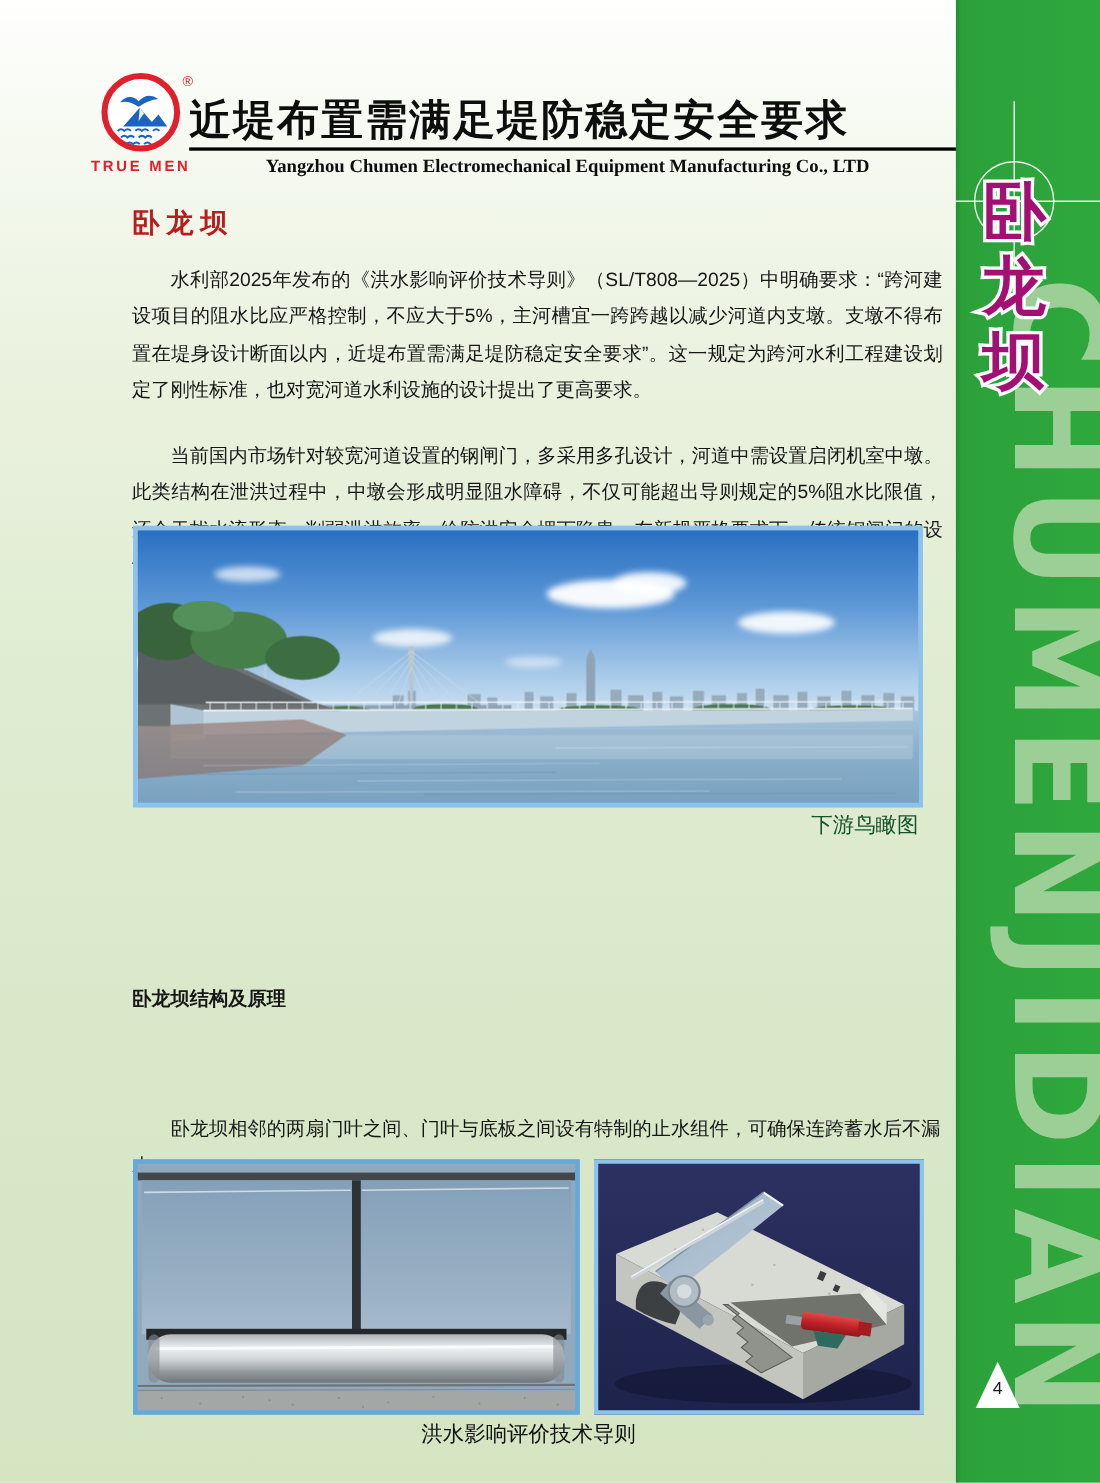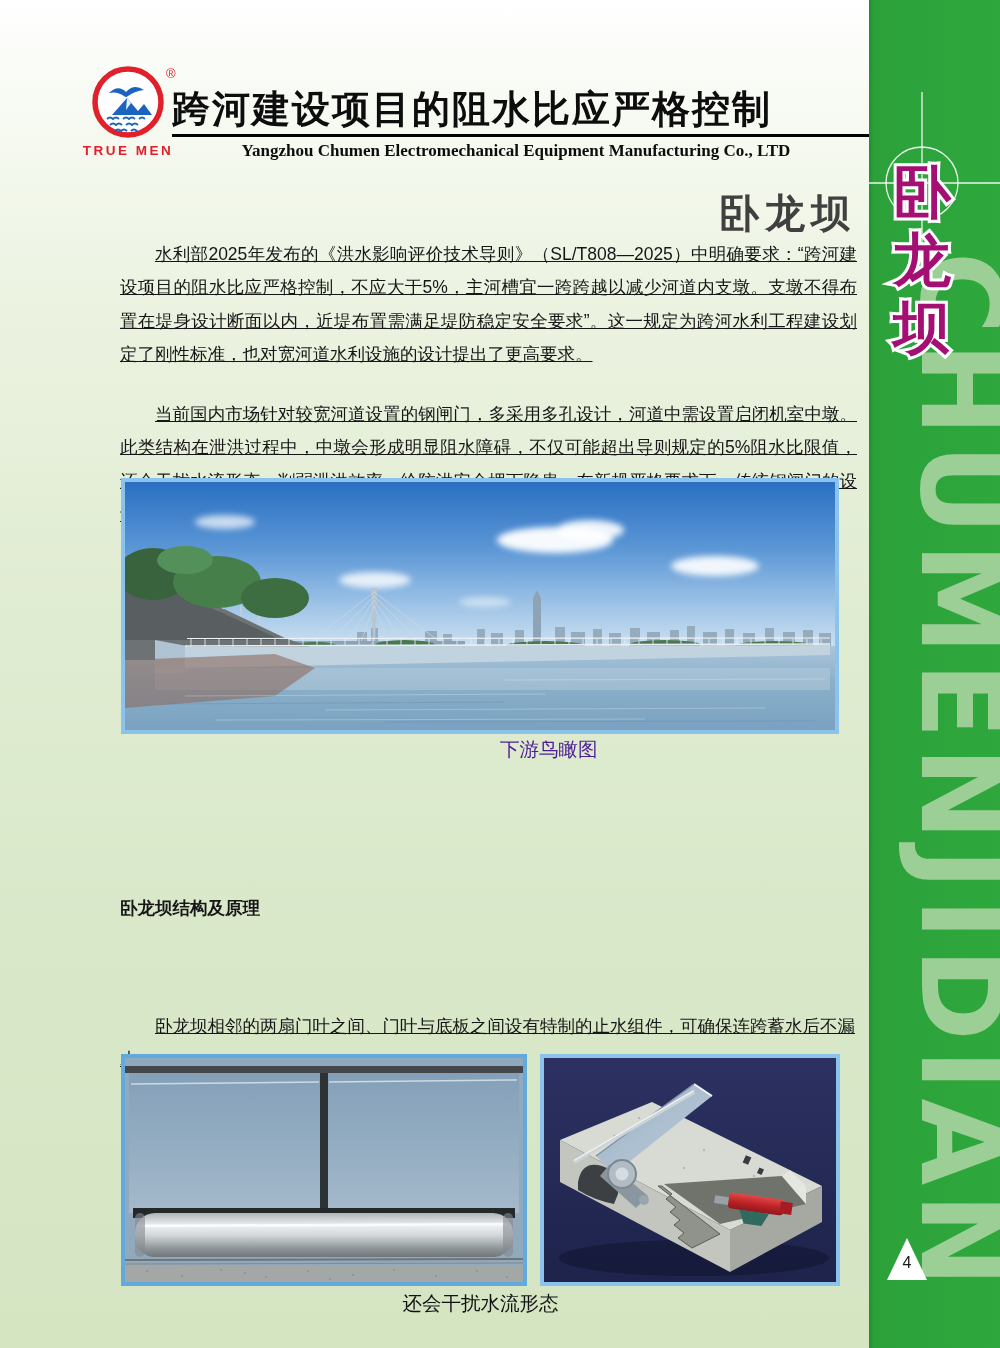--- a/index.html
+++ b/index.html
@@ -10,31 +10,31 @@
   }
   .content{position:absolute;left:0;top:0;width:869px;height:1348px;}
   
   .logo{position:absolute;left:82px;top:60px;width:96px;height:100px;}
   .company-cn{position:absolute;left:172px;top:84px;width:700px;font-family:"Liberation Serif","DejaVu Serif",serif;
     font-weight:bold;font-size:38px;letter-spacing:2px;color:#0d0d0d;white-space:nowrap;}
   .header-rule{position:absolute;left:172px;top:134px;width:698px;height:3px;background:#000;}
   .company-en{position:absolute;left:160px;top:141px;width:712px;text-align:center;
     font-family:"Liberation Serif","DejaVu Serif",serif;font-weight:bold;font-size:17px;color:#0d0d0d;white-space:nowrap;}
   
-  .page-title{position:absolute;left:120px;top:186px;width:737px;text-align:right;
-    font-size:40px;font-weight:bold;letter-spacing:6px;color:#404040;}
+  .page-title{position:absolute;left:120px;top:186px;width:737px;text-align:left;
+    font-size:25px;font-weight:bold;letter-spacing:6px;color:#b91c1c;}
   .para{position:absolute;left:120px;width:737px;margin:0;font-size:17.5px;line-height:33.4px;
-    color:#161616;text-align:justify;text-indent:2em;text-decoration:underline;}
+    color:#161616;text-align:justify;text-indent:2em;}
   .p1{top:238px;} .p2{top:360px;margin-top:38px;} .p3{top:766px;} .p4{top:920px;}
   .p5{top:1010px;text-align:left;}
   .section-heading{position:absolute;left:120px;top:896px;width:737px;margin:0;
     font-size:17.5px;color:#161616;font-weight:bold;}
   
   .fig-aerial{position:absolute;left:121px;top:478px;width:710px;height:248px;border:4px solid #8cc3ec;background:#9fc2dd;}
-  .cap-aerial{position:absolute;left:500px;top:736px;width:335px;font-size:19.5px;color:#4c1d95;}
+  .cap-aerial{position:absolute;left:500px;top:736px;width:335px;text-align:right;font-size:19.5px;color:#14532d;}
   .fig-gate{position:absolute;left:121px;top:1054px;width:398px;height:224px;border:4px solid #62aadd;background:#8fa9bd;}
   .fig-section{position:absolute;left:540px;top:1054px;width:292px;height:224px;border:4px solid #8cc3ec;background:#262b57;}
   .cap-seam{position:absolute;left:121px;top:1290px;width:719px;text-align:center;font-size:19.5px;color:#111;}
   svg{display:block;}
   
   .sidebar{position:absolute;left:869px;top:0;width:131px;height:1348px;overflow:hidden;
     background:linear-gradient(90deg,#1f8f32 0,#2ca13a 5px,#2ea83d 100%);}
   .crosshair{position:absolute;left:0;top:88px;}
   .sb-watermark{position:absolute;left:36px;top:252px;writing-mode:vertical-rl;
     font-size:112px;line-height:1;font-weight:bold;letter-spacing:8px;color:#9ccf96;
@@ -60,21 +60,21 @@
     <path d="M45,38 L49,43 L44,50 Z" fill="#ffffff" opacity="0.9"></path>
 
     <g stroke="#1a63c0" stroke-width="1.8" fill="none">
       <path d="M25,59 q3,-3 6,0 q3,-3 6,0 M41,59 q3,-3 6,0 q3,-3 6,0 M57,59 q3,-3 6,0"></path>
       <path d="M28,65 q3,-3 6,0 q3,-3 6,0 M44,65 q3,-3 6,0 q3,-3 6,0"></path>
       <path d="M33,71 q3,-3 6,0 q3,-3 6,0 M49,71 q3,-3 6,0"></path>
     </g>
     <text x="46" y="95" text-anchor="middle" font-size="13.5" font-weight="bold" letter-spacing="2.5" fill="#e0202a" font-family="Liberation Sans, sans-serif">TRUE MEN</text>
   </svg>
 
-  <div class="company-cn">跨河建设项目的阻水比应严格控制</div>
+  <div class="company-cn">近堤布置需满足堤防稳定安全要求</div>
   <div class="header-rule"></div>
   <div class="company-en">Yangzhou Chumen Electromechanical Equipment Manufacturing Co., LTD</div>
 
   <div class="page-title">卧龙坝</div>
 
   <p class="para p1">水利部2025年发布的《洪水影响评价技术导则》（SL/T808—2025）中明确要求：“跨河建设项目的阻水比应严格控制，不应大于5%，主河槽宜一跨跨越以减少河道内支墩。支墩不得布置在堤身设计断面以内，近堤布置需满足堤防稳定安全要求”。这一规定为跨河水利工程建设划定了刚性标准，也对宽河道水利设施的设计提出了更高要求。</p>
   <p class="para p2">当前国内市场针对较宽河道设置的钢闸门，多采用多孔设计，河道中需设置启闭机室中墩。此类结构在泄洪过程中，中墩会形成明显阻水障碍，不仅可能超出导则规定的5%阻水比限值，还会干扰水流形态、削弱泄洪效率，给防洪安全埋下隐患。在新规严格要求下，传统钢闸门的设计缺陷已成为制约宽河道水利项目合规建设与安全运行的关键瓶颈。</p>
 
   <div class="fig-aerial">
     <svg viewBox="0 0 710 248" width="710" height="248">
@@ -358,21 +358,21 @@
       <polygon points="66,106 104,138 92,150 56,118" fill="#8a96a0"></polygon>
       <circle cx="78" cy="116" r="14" fill="#b2bcc4" stroke="#7c8790" stroke-width="2"></circle>
       <circle cx="78" cy="116" r="6.5" fill="#d6dde2"></circle>
       <circle cx="100" cy="142" r="5" fill="#9aa5ad"></circle>
 
       <rect x="200" y="98" width="6" height="8" fill="#3a3d40" transform="rotate(24 203 102)"></rect>
       <rect x="214" y="110" width="5" height="6" fill="#3a3d40" transform="rotate(24 216 113)"></rect>
     </svg>
   </div>
 
-  <div class="cap-seam">还会干扰水流形态</div>
+  <div class="cap-seam">洪水影响评价技术导则</div>
 </div>
 
 <div class="sidebar">
   <div class="sb-watermark">CHUMENJIDIAN</div>
   <svg class="crosshair" width="131" height="190" viewBox="0 0 131 190">
     <circle cx="53" cy="95" r="36" fill="none" stroke="#ffffff" stroke-width="1.3" opacity="0.9"></circle>
     <line x1="53" y1="4" x2="53" y2="186" stroke="#ffffff" stroke-width="1.3" opacity="0.9"></line>
     <line x1="0" y1="95" x2="131" y2="95" stroke="#ffffff" stroke-width="1.3" opacity="0.9"></line>
   </svg>
   <svg class="sb-title" width="110" height="240" viewBox="0 0 110 240">

